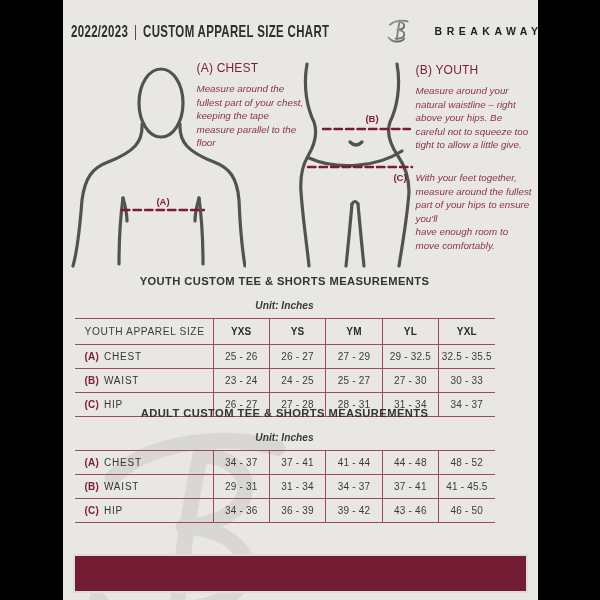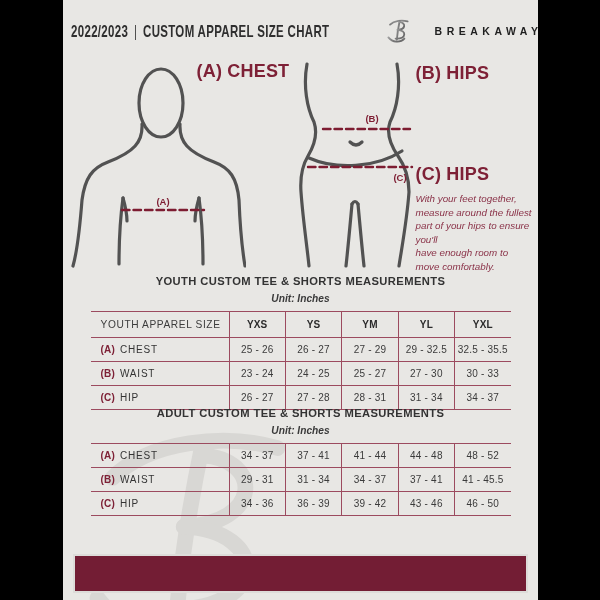--- a/index.html
+++ b/index.html
@@ -44,29 +44,29 @@
     font-weight:700;font-size:10.5px;letter-spacing:4.5px;color:#1f1f1f;
     transform:scaleY(1.05);white-space:nowrap;
   }
   .logo-svg{color:#7d7d7d;}
   
   .fig{position:absolute;pointer-events:none;}
   .fig path,.fig ellipse{fill:none;stroke:var(--body-line);stroke-width:3.2;stroke-linecap:round;}
   .fig .dash{stroke:#7d1c31;stroke-width:2.4;stroke-dasharray:7.5 4;}
   .fig text{font-family:"Liberation Sans",sans-serif;font-weight:700;fill:#7d1c31;font-size:9.5px;}
   .meas-block{position:absolute;width:120px;}
-  .meas-head{font-weight:700;font-size:18px;color:var(--maroon-text);letter-spacing:.2px;}
+  .meas-head{font-weight:400;font-size:12px;color:var(--maroon-text);letter-spacing:.2px;}
   .meas-desc{
     margin-top:7px;font-style:italic;font-size:9.8px;line-height:13.6px;
     color:var(--maroon-soft);white-space:pre-line;
   }
   
-  .size-section{position:absolute;left:28px;width:420px;z-index:1;}
+  .size-section{position:absolute;left:12px;width:420px;z-index:1;}
   .sec-title{text-align:center;font-weight:700;font-size:11.2px;color:#333;letter-spacing:.4px;line-height:14px;}
-  .sec-unit{text-align:center;font-style:italic;font-weight:700;font-size:10.2px;color:#3a3a3a;line-height:13px;margin-top:4px;}
+  .sec-unit{text-align:center;font-style:italic;font-weight:700;font-size:10.2px;color:#3a3a3a;line-height:13px;margin-top:11px;}
   .size-table{margin-top:6px;}
   .t-row{
     display:grid;grid-template-columns:138px repeat(5,1fr);
     border-top:1.5px solid var(--tbl);
   }
   .t-row:last-child{border-bottom:1.5px solid var(--tbl);}
   .t-row>div{
     display:flex;align-items:center;justify-content:center;
     height:23px;font-size:10px;color:#3b3b3b;letter-spacing:.2px;
   }
@@ -146,26 +146,27 @@
     <path d="M 72,146 C 74,168 76,190 78,208"></path>
     <path d="M 66,146 Q 69,141 72,146"></path>
     <path class="dash" d="M 37,71 H 124"></path>
     <text x="86" y="64" text-anchor="middle">(B)</text>
     <path class="dash" d="M 22,109 H 126"></path>
     <text x="114" y="123" text-anchor="middle">(C)</text>
   </svg>
 
   <div class="meas-block" style="left:134px;top:61px;width:112px;">
     <div class="meas-head">(A) CHEST</div>
+    <div class="meas-desc">Measure around the fullest part of your chest, keeping the tape measure parallel to the floor</div>
   </div>
   <div class="meas-block" style="left:353px;top:63px;width:118px;">
-    <div class="meas-head">(B) HIPS</div>
+    <div class="meas-head">(B) YOUTH</div>
+    <div class="meas-desc">Measure around your natural waistline – right above your hips. Be careful not to squeeze too tight to allow a little give.</div>
   </div>
   <div class="meas-block" style="left:353px;top:164px;width:118px;">
-    <div class="meas-head">(C) HIPS</div>
     <div class="meas-desc">With your feet together, measure around the fullest part of your hips to ensure you'll
 have enough room to move comfortably.</div>
   </div>
 
   <div class="size-section" style="top:274px;">
     <div class="sec-title">YOUTH CUSTOM TEE &amp; SHORTS MEASUREMENTS</div>
     <div class="sec-unit">Unit: Inches</div>
     <div class="size-table">
       <div class="t-row head">
         <div class="size-label-cell">YOUTH APPAREL SIZE</div>

